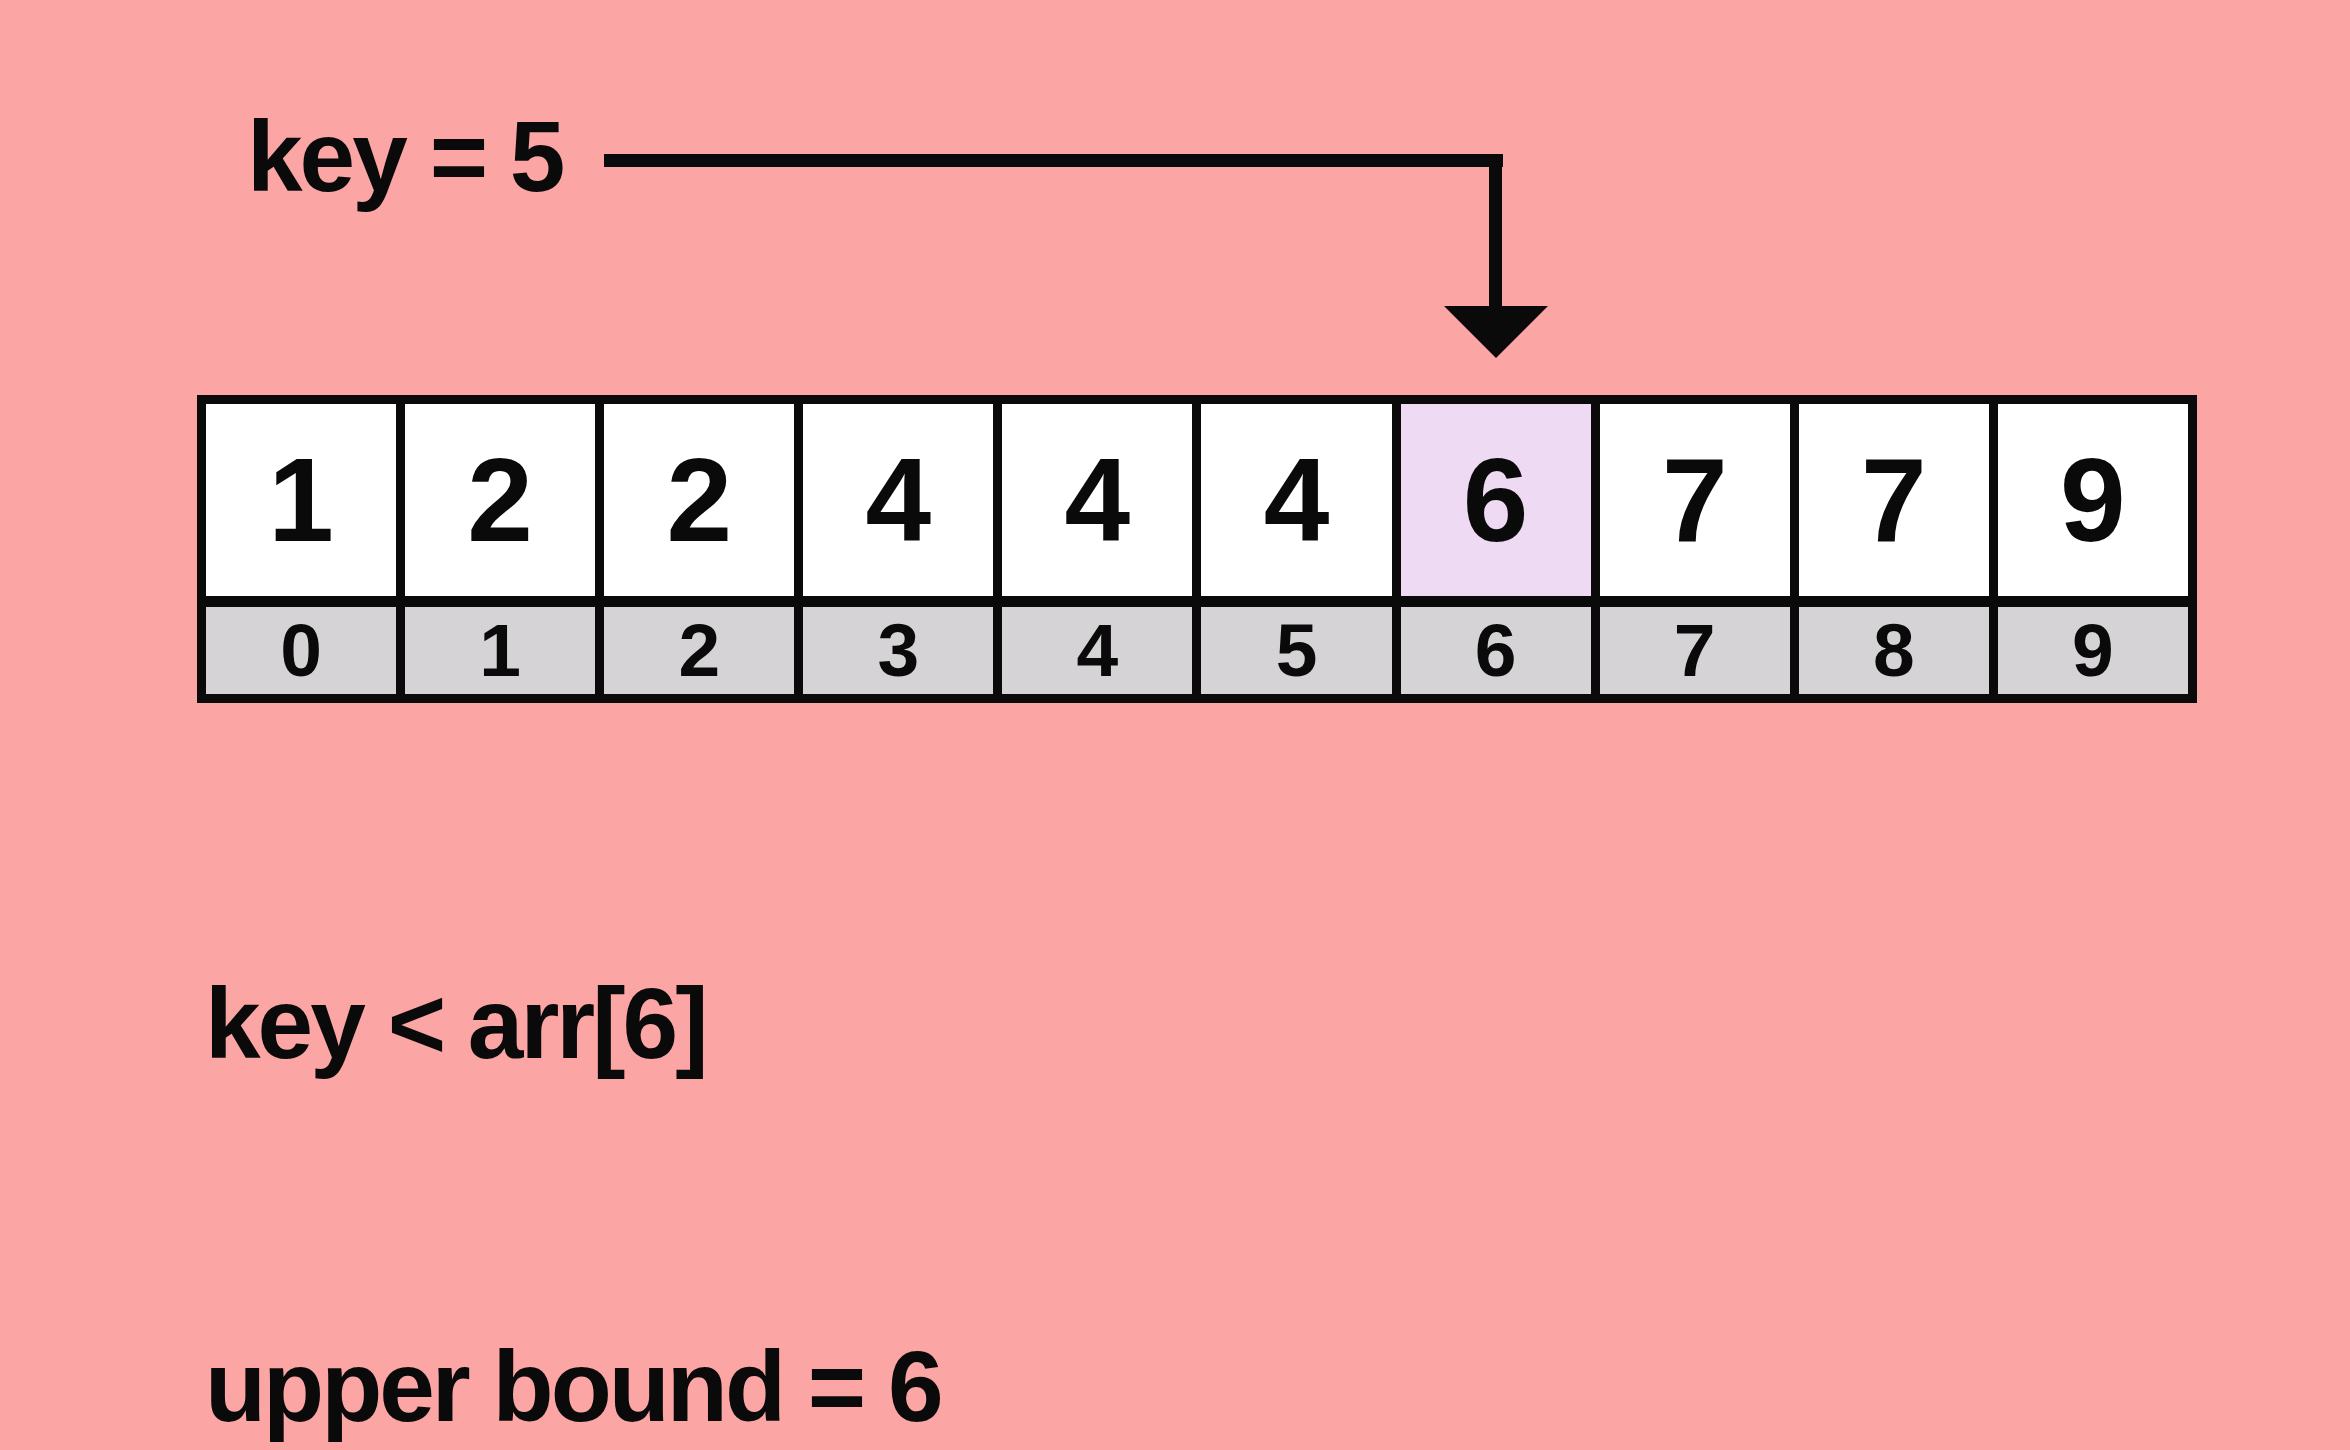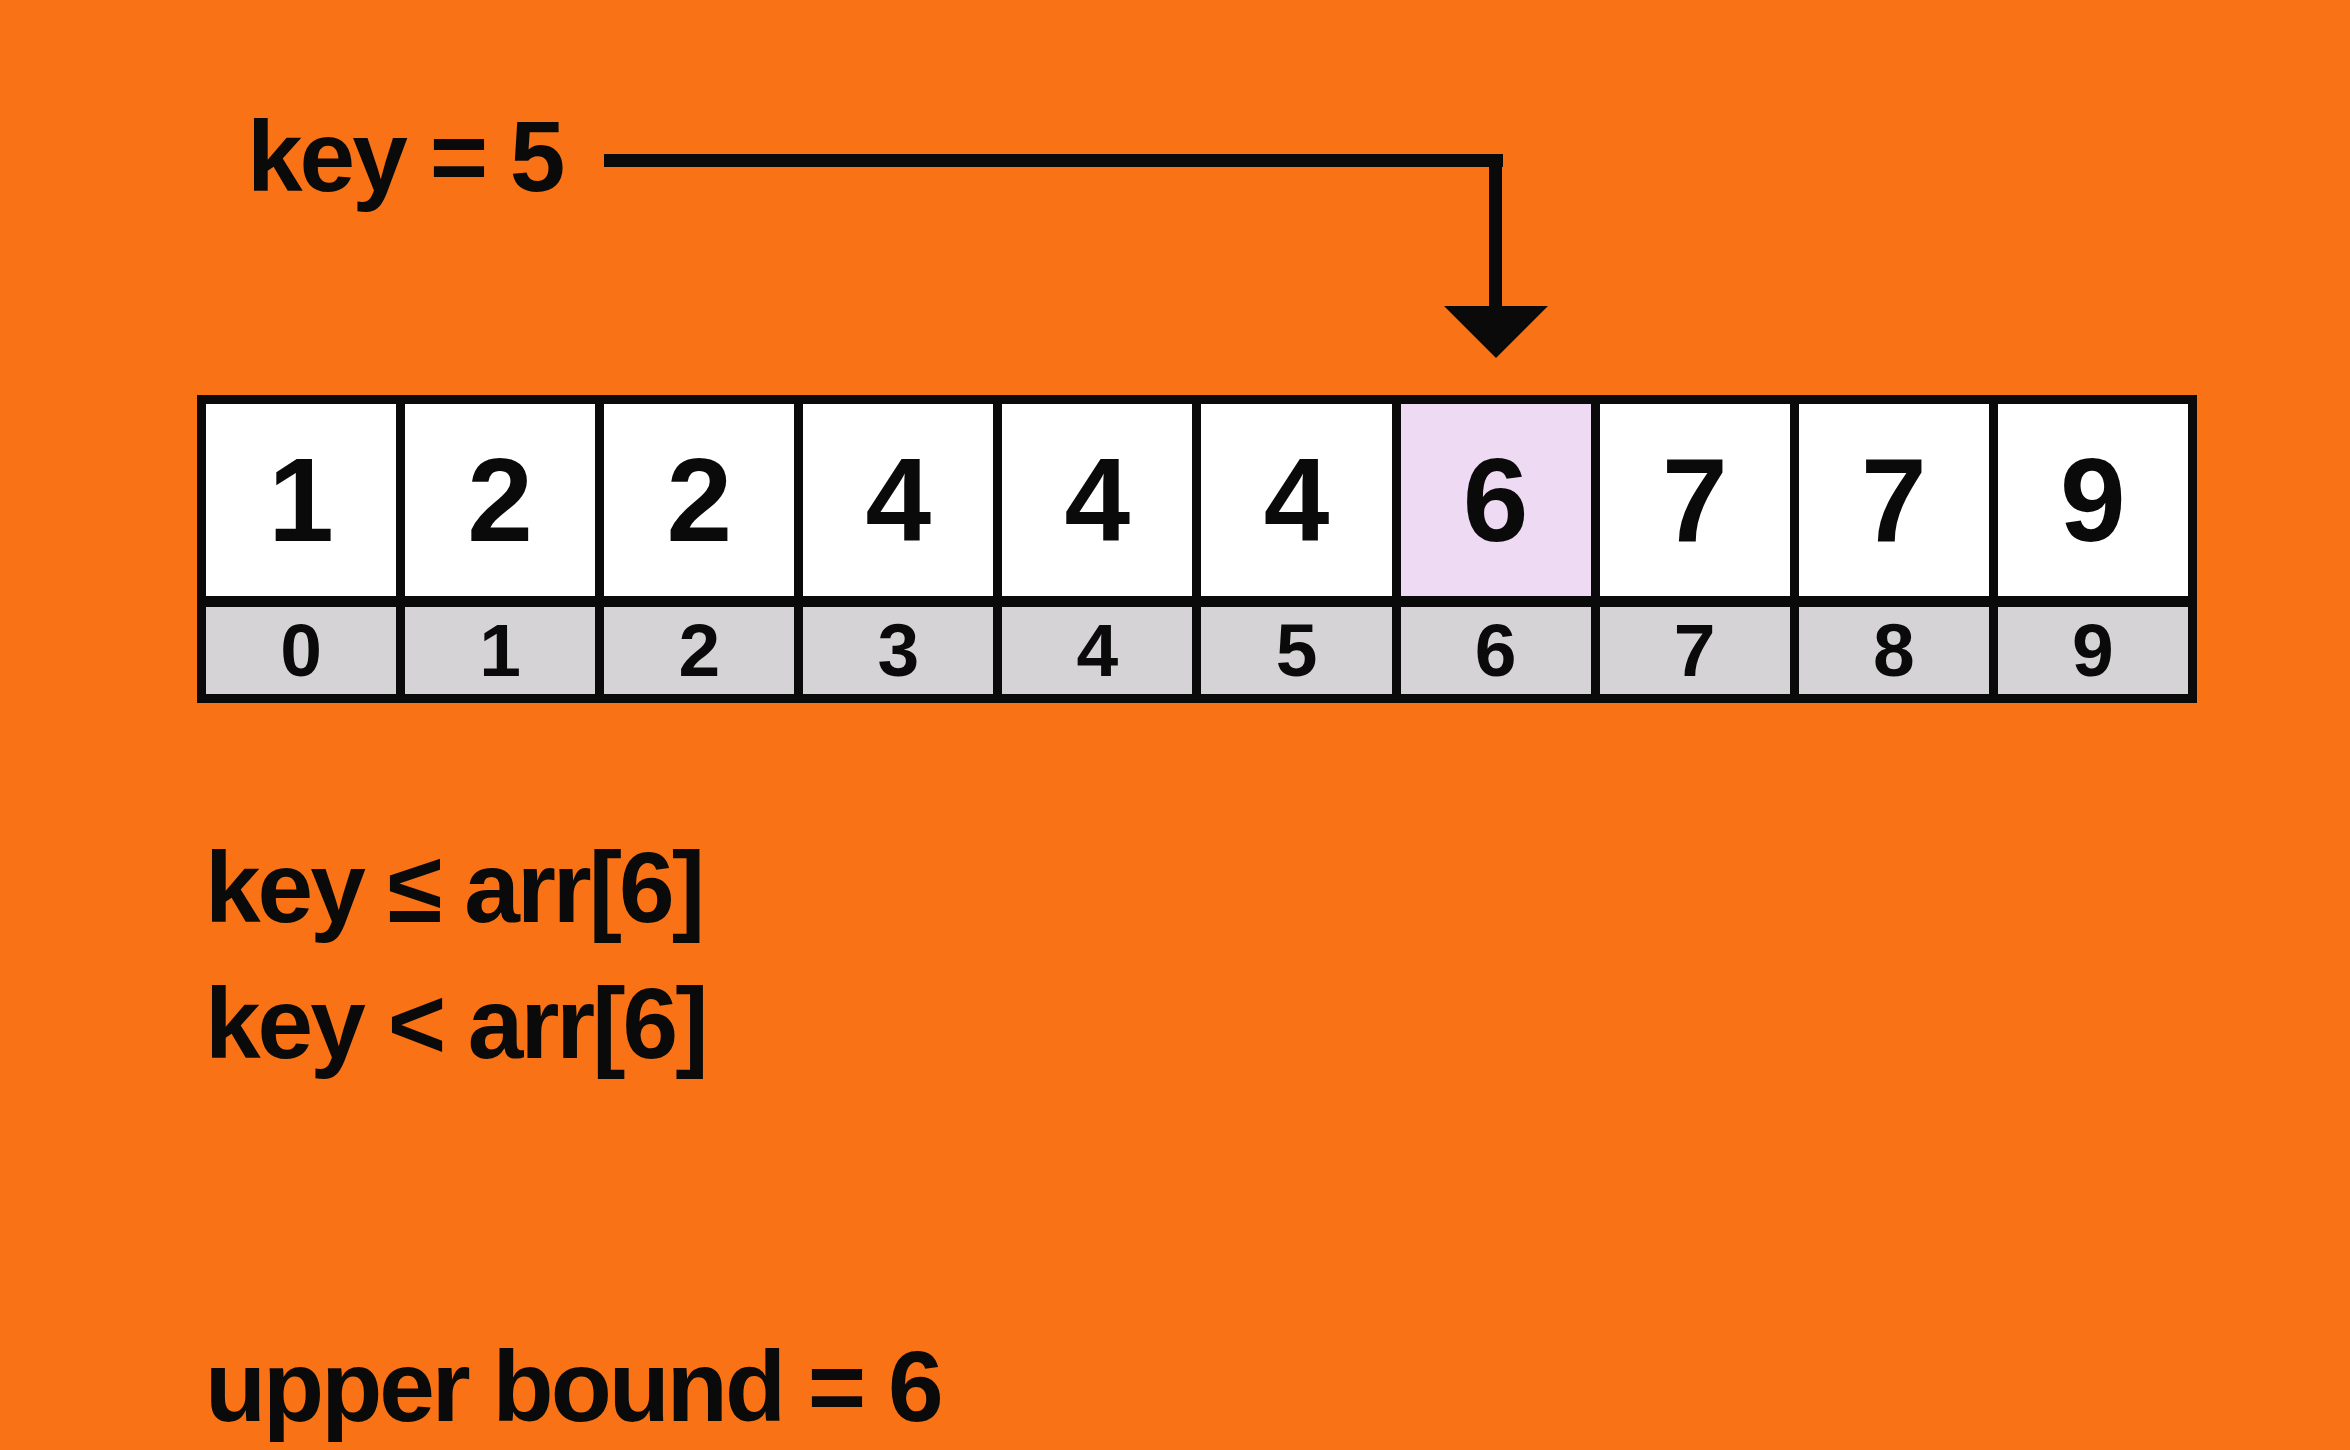--- a/index.html
+++ b/index.html
@@ -1,20 +1,20 @@
 <!DOCTYPE html>
 <html><head>
 <meta charset="utf-8">
 <style>
   html, body { margin: 0; padding: 0; background: #ffffff; }
   .canvas {
     position: relative;
     width: 2350px;
     height: 1450px;
-    background: #f97316;
+    background: #fca5a5;
     overflow: hidden;
     font-family: "Liberation Sans", "DejaVu Sans", sans-serif;
     color: var(--ink, #0a0a0a);
   }
   .txt {
     position: absolute;
     font-weight: bold;
     font-size: 100px;
     line-height: 1;
     letter-spacing: -3px;
@@ -123,20 +123,19 @@
         <div class="cell">4</div>
         <div class="cell">5</div>
         <div class="cell">6</div>
         <div class="cell">7</div>
         <div class="cell">8</div>
         <div class="cell">9</div>
       </div>
   </div>
 
 
-  <div class="txt eq1">key ≤ arr[6]</div>
 
   <div class="txt eq2">key &lt; arr[6]</div>
 
 
   <div class="txt bound2">upper bound = 6</div>
 
 </div>
 
 </body></html>

